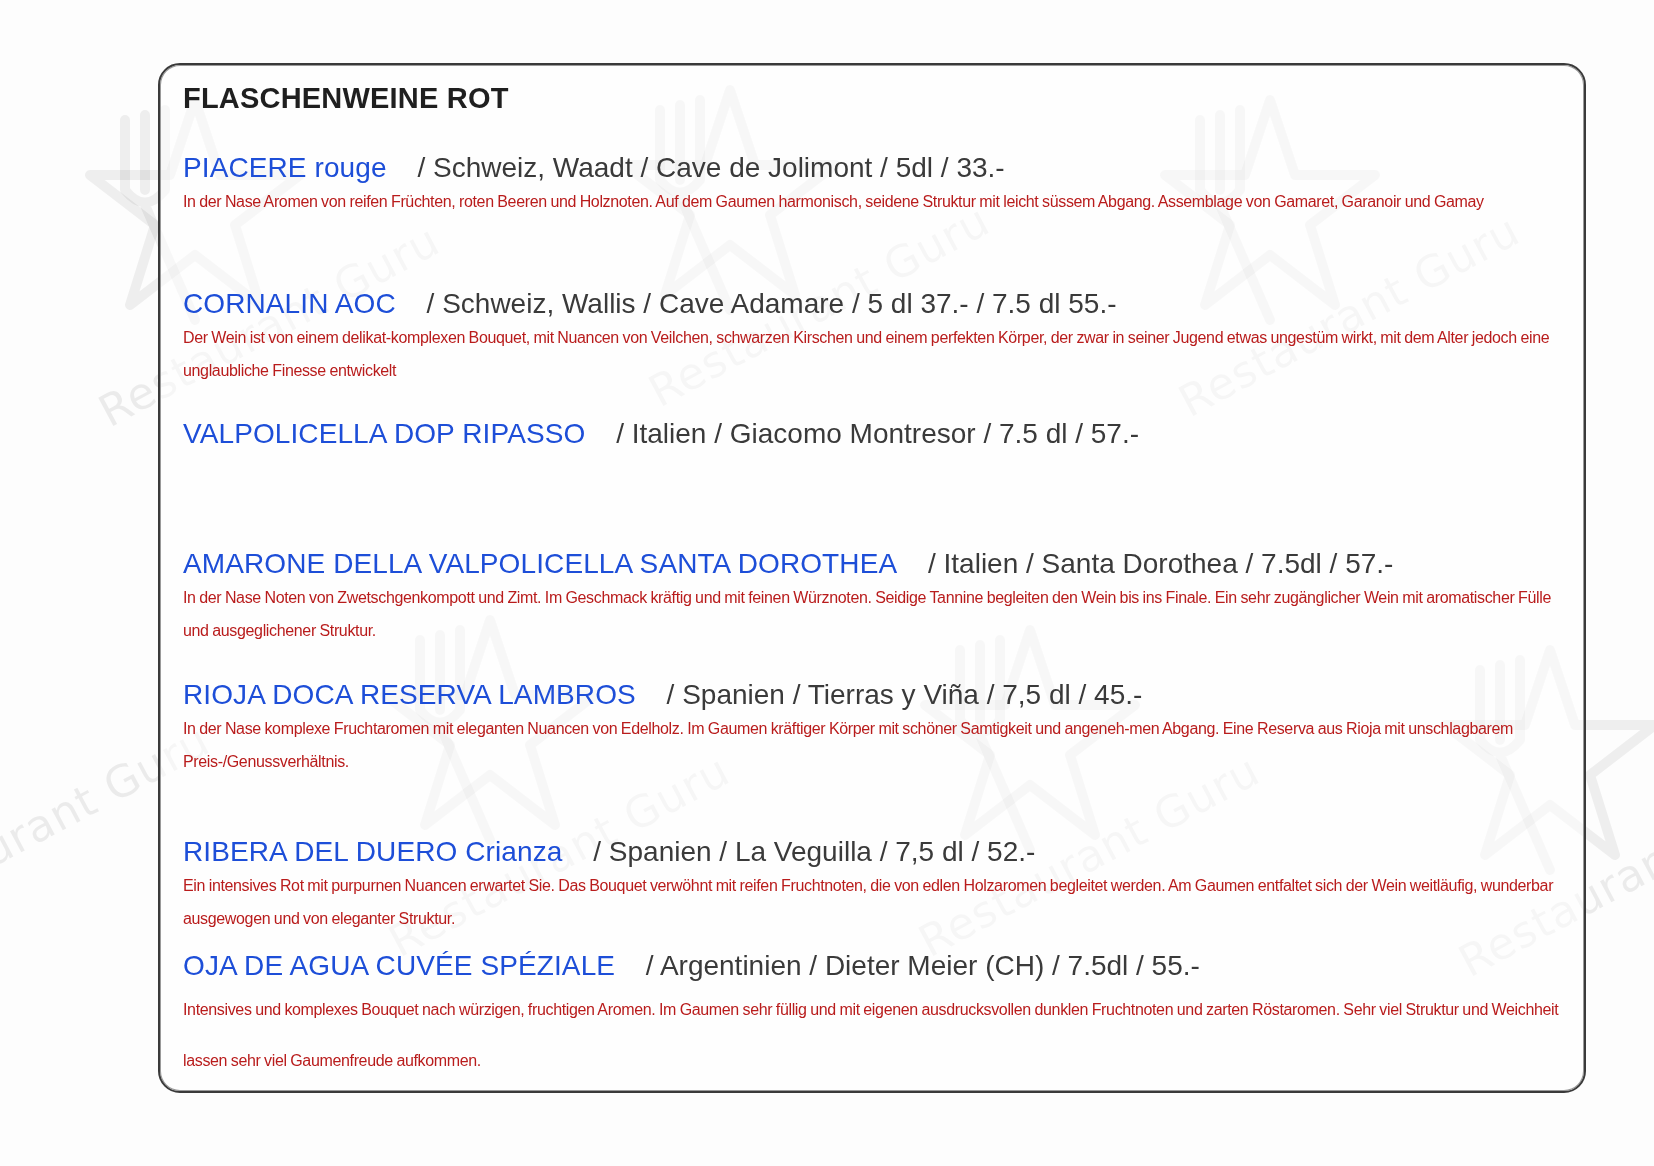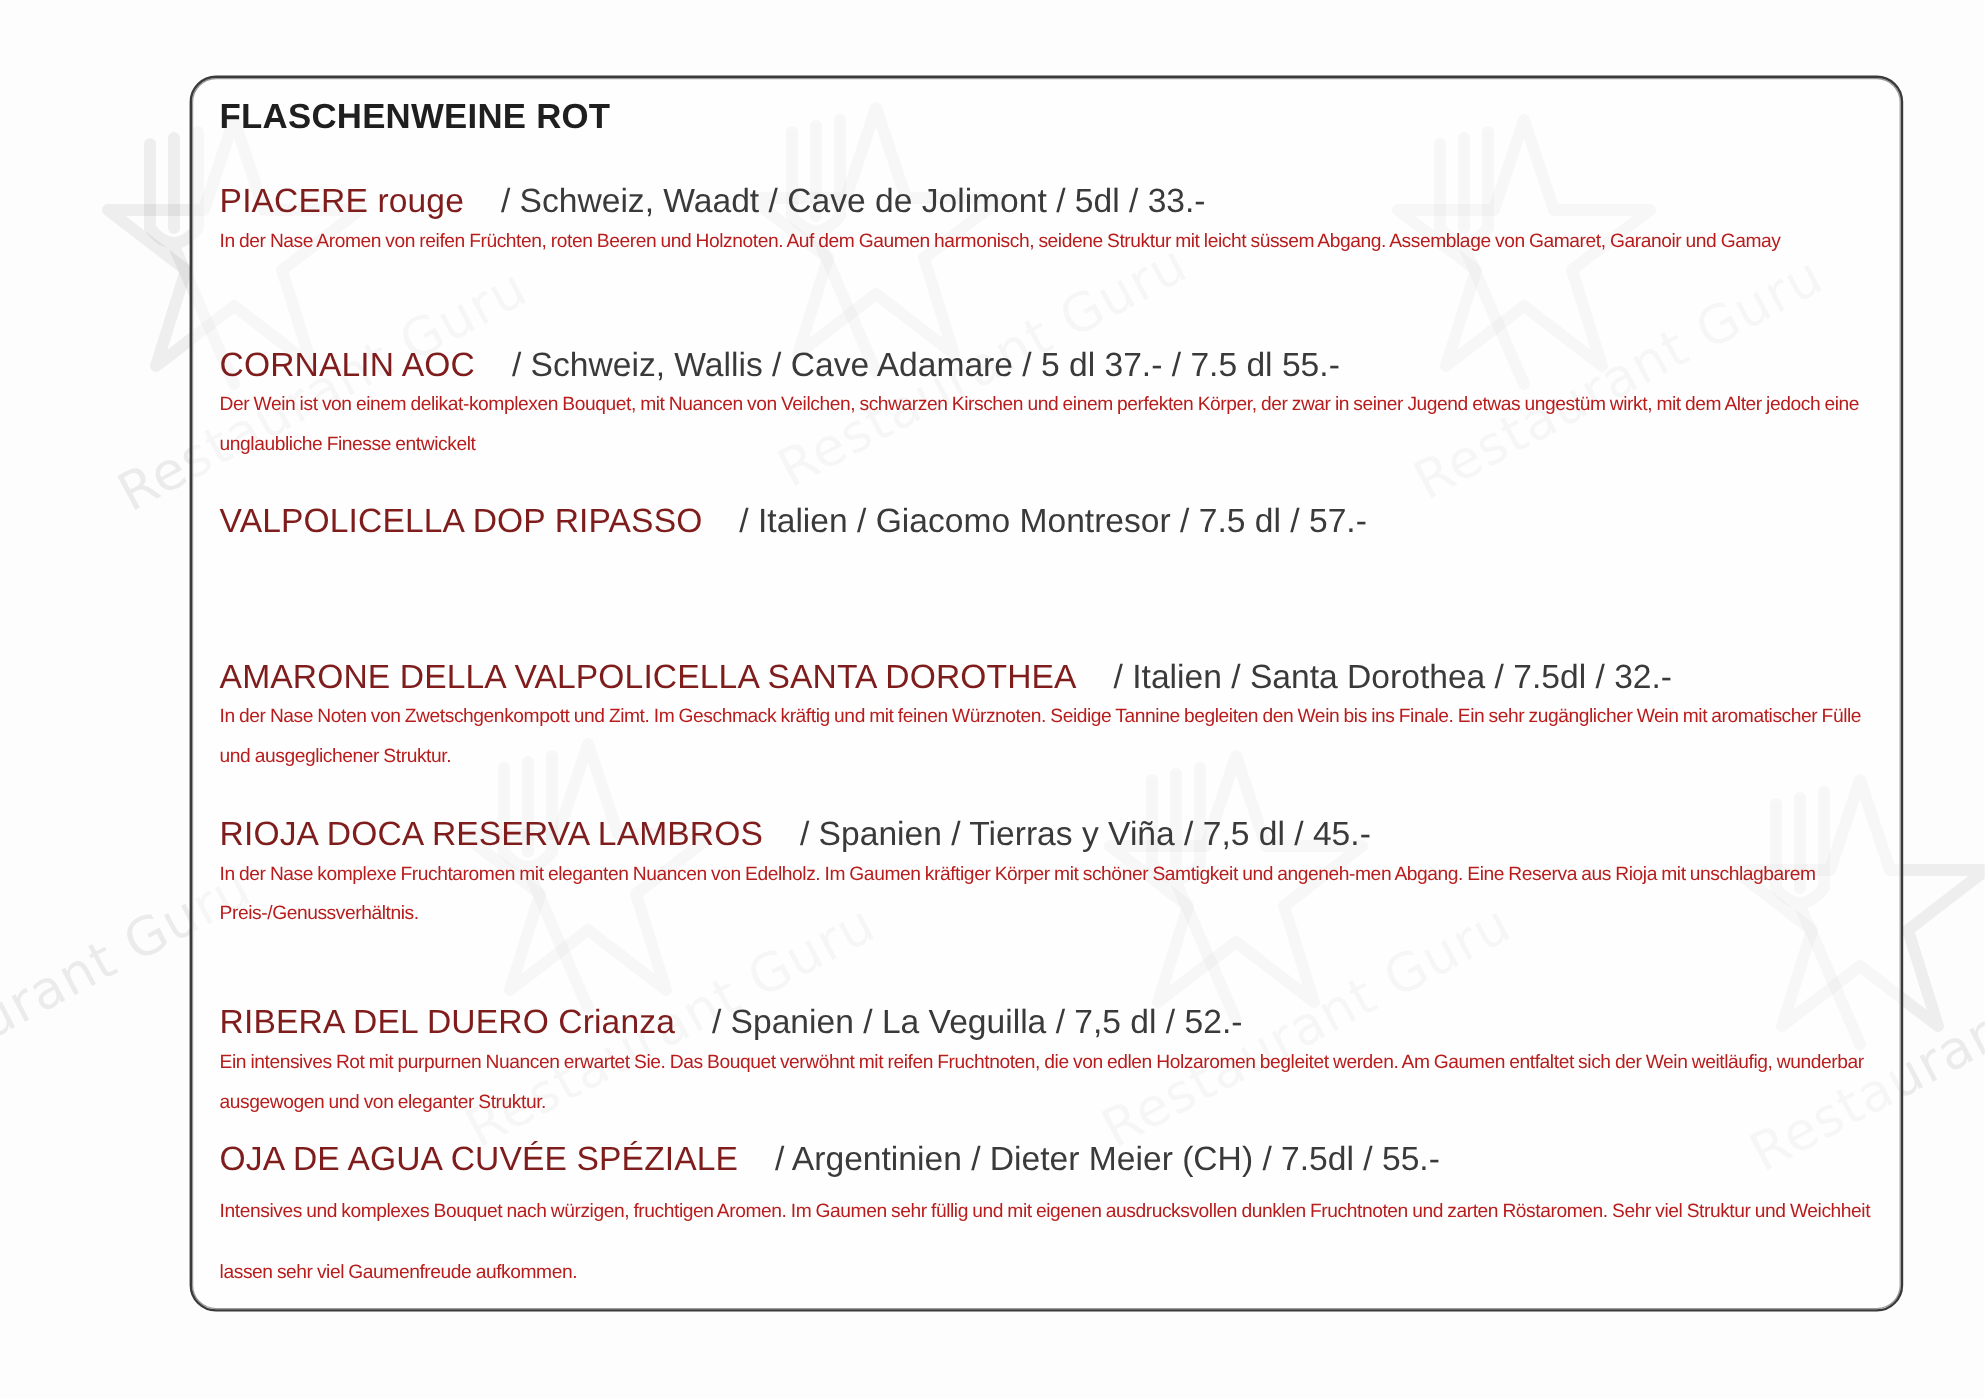--- a/index.html
+++ b/index.html
@@ -60,21 +60,21 @@
       left: 183px;
       width: 1390px;
     }
     .wine-head {
       font-size: 28px;
       color: #2a2a2a;
       line-height: 36px;
       white-space: nowrap;
     }
     .wine-name {
-      color: #7f1d1d;
+      color: #1d4ed8;
       font-weight: normal;
       letter-spacing: 0.1px;
     }
     .wine-meta {
       color: #3a3a3a;
       font-weight: 300;
       margin-left: 23px;
     }
     .wine-desc {
       font-size: 16px;
@@ -153,21 +153,21 @@
 </div>
 
 <div class="wine" style="top:416px">
   <div class="wine-head">
     <span class="wine-name">VALPOLICELLA DOP RIPASSO</span><span class="wine-meta"> / Italien / Giacomo Montresor /  7.5 dl / 57.-</span>
   </div>
 </div>
 
 <div class="wine" style="top:546px">
   <div class="wine-head">
-    <span class="wine-name">AMARONE DELLA VALPOLICELLA SANTA DOROTHEA</span><span class="wine-meta"> / Italien / Santa Dorothea / 7.5dl / 32.-</span>
+    <span class="wine-name">AMARONE DELLA VALPOLICELLA SANTA DOROTHEA</span><span class="wine-meta"> / Italien / Santa Dorothea / 7.5dl / 57.-</span>
   </div>
   <div class="wine-desc">In der Nase Noten von Zwetschgenkompott und Zimt. Im Geschmack kräftig und mit feinen Würznoten. Seidige Tannine begleiten den Wein bis ins Finale. Ein sehr zugänglicher Wein mit aromatischer Fülle und ausgeglichener Struktur.</div>
 </div>
 
 <div class="wine" style="top:677px">
   <div class="wine-head">
     <span class="wine-name">RIOJA DOCA RESERVA LAMBROS</span><span class="wine-meta"> / Spanien / Tierras y Viña / 7,5 dl / 45.-</span>
   </div>
   <div class="wine-desc">In der Nase komplexe Fruchtaromen mit eleganten Nuancen von Edelholz. Im Gaumen kräftiger Körper mit schöner Samtigkeit und angeneh-men Abgang. Eine Reserva aus Rioja mit unschlagbarem Preis-/Genussverhältnis.</div>
 </div>

